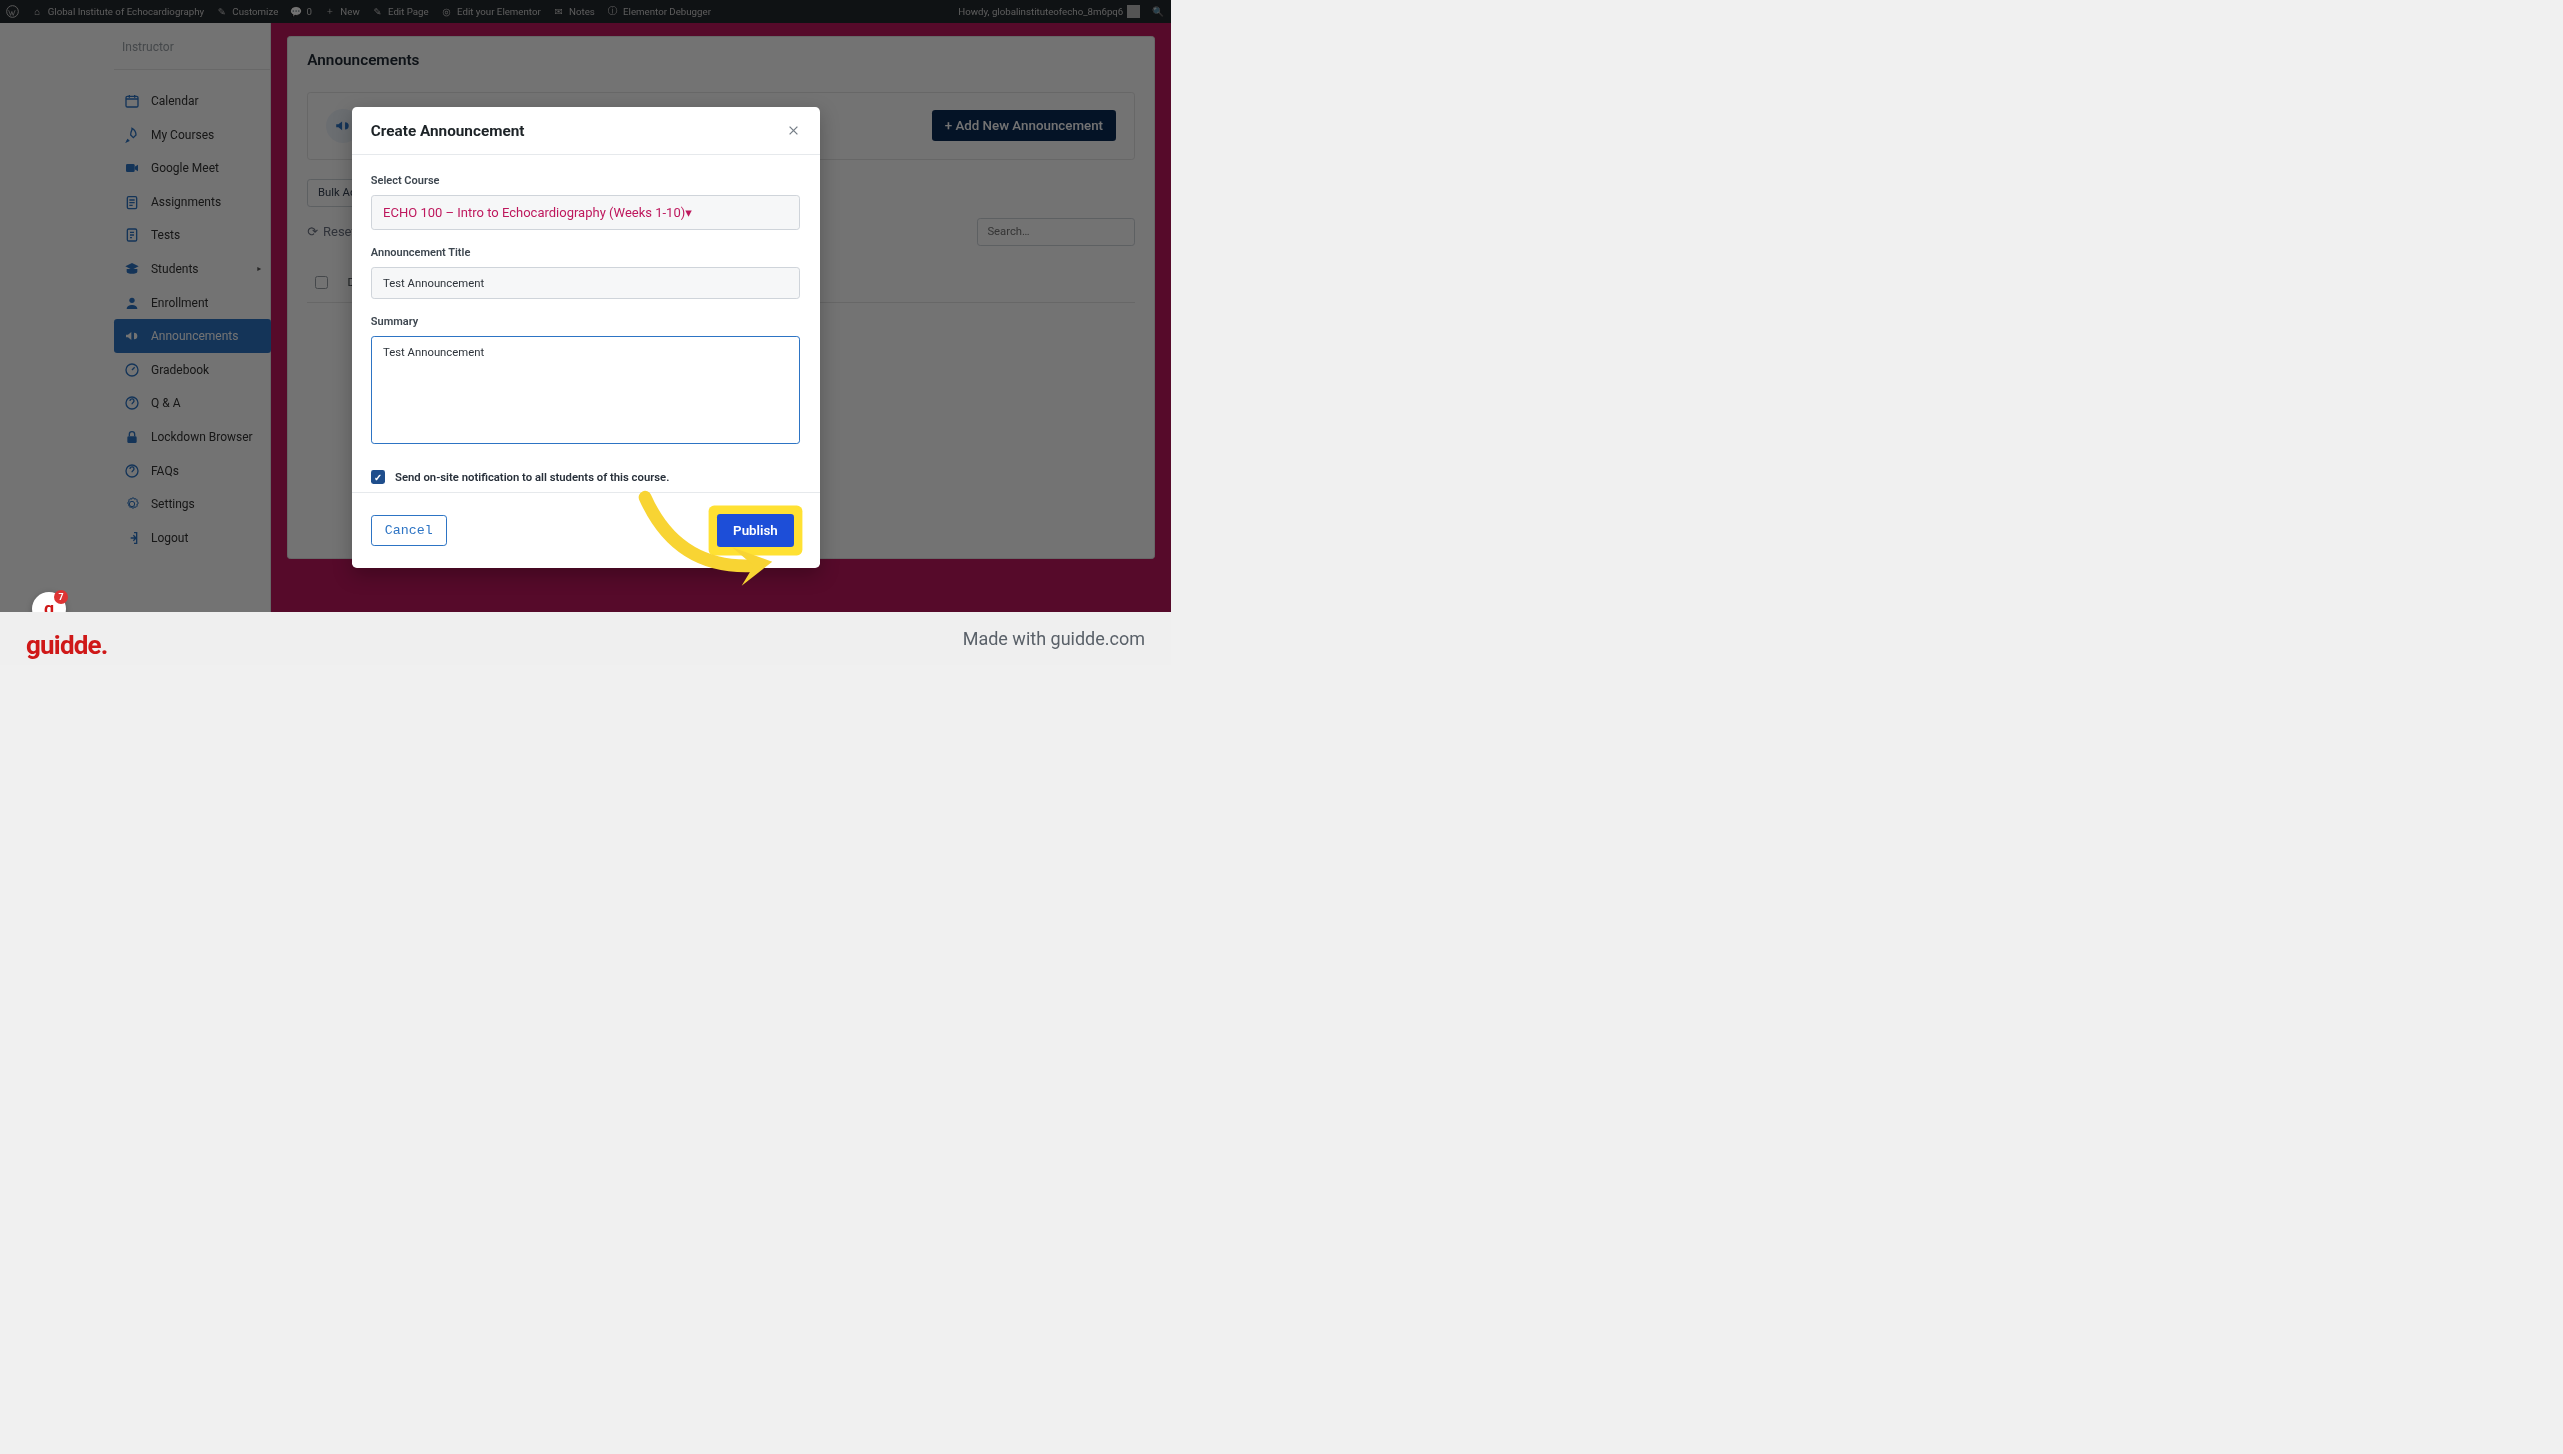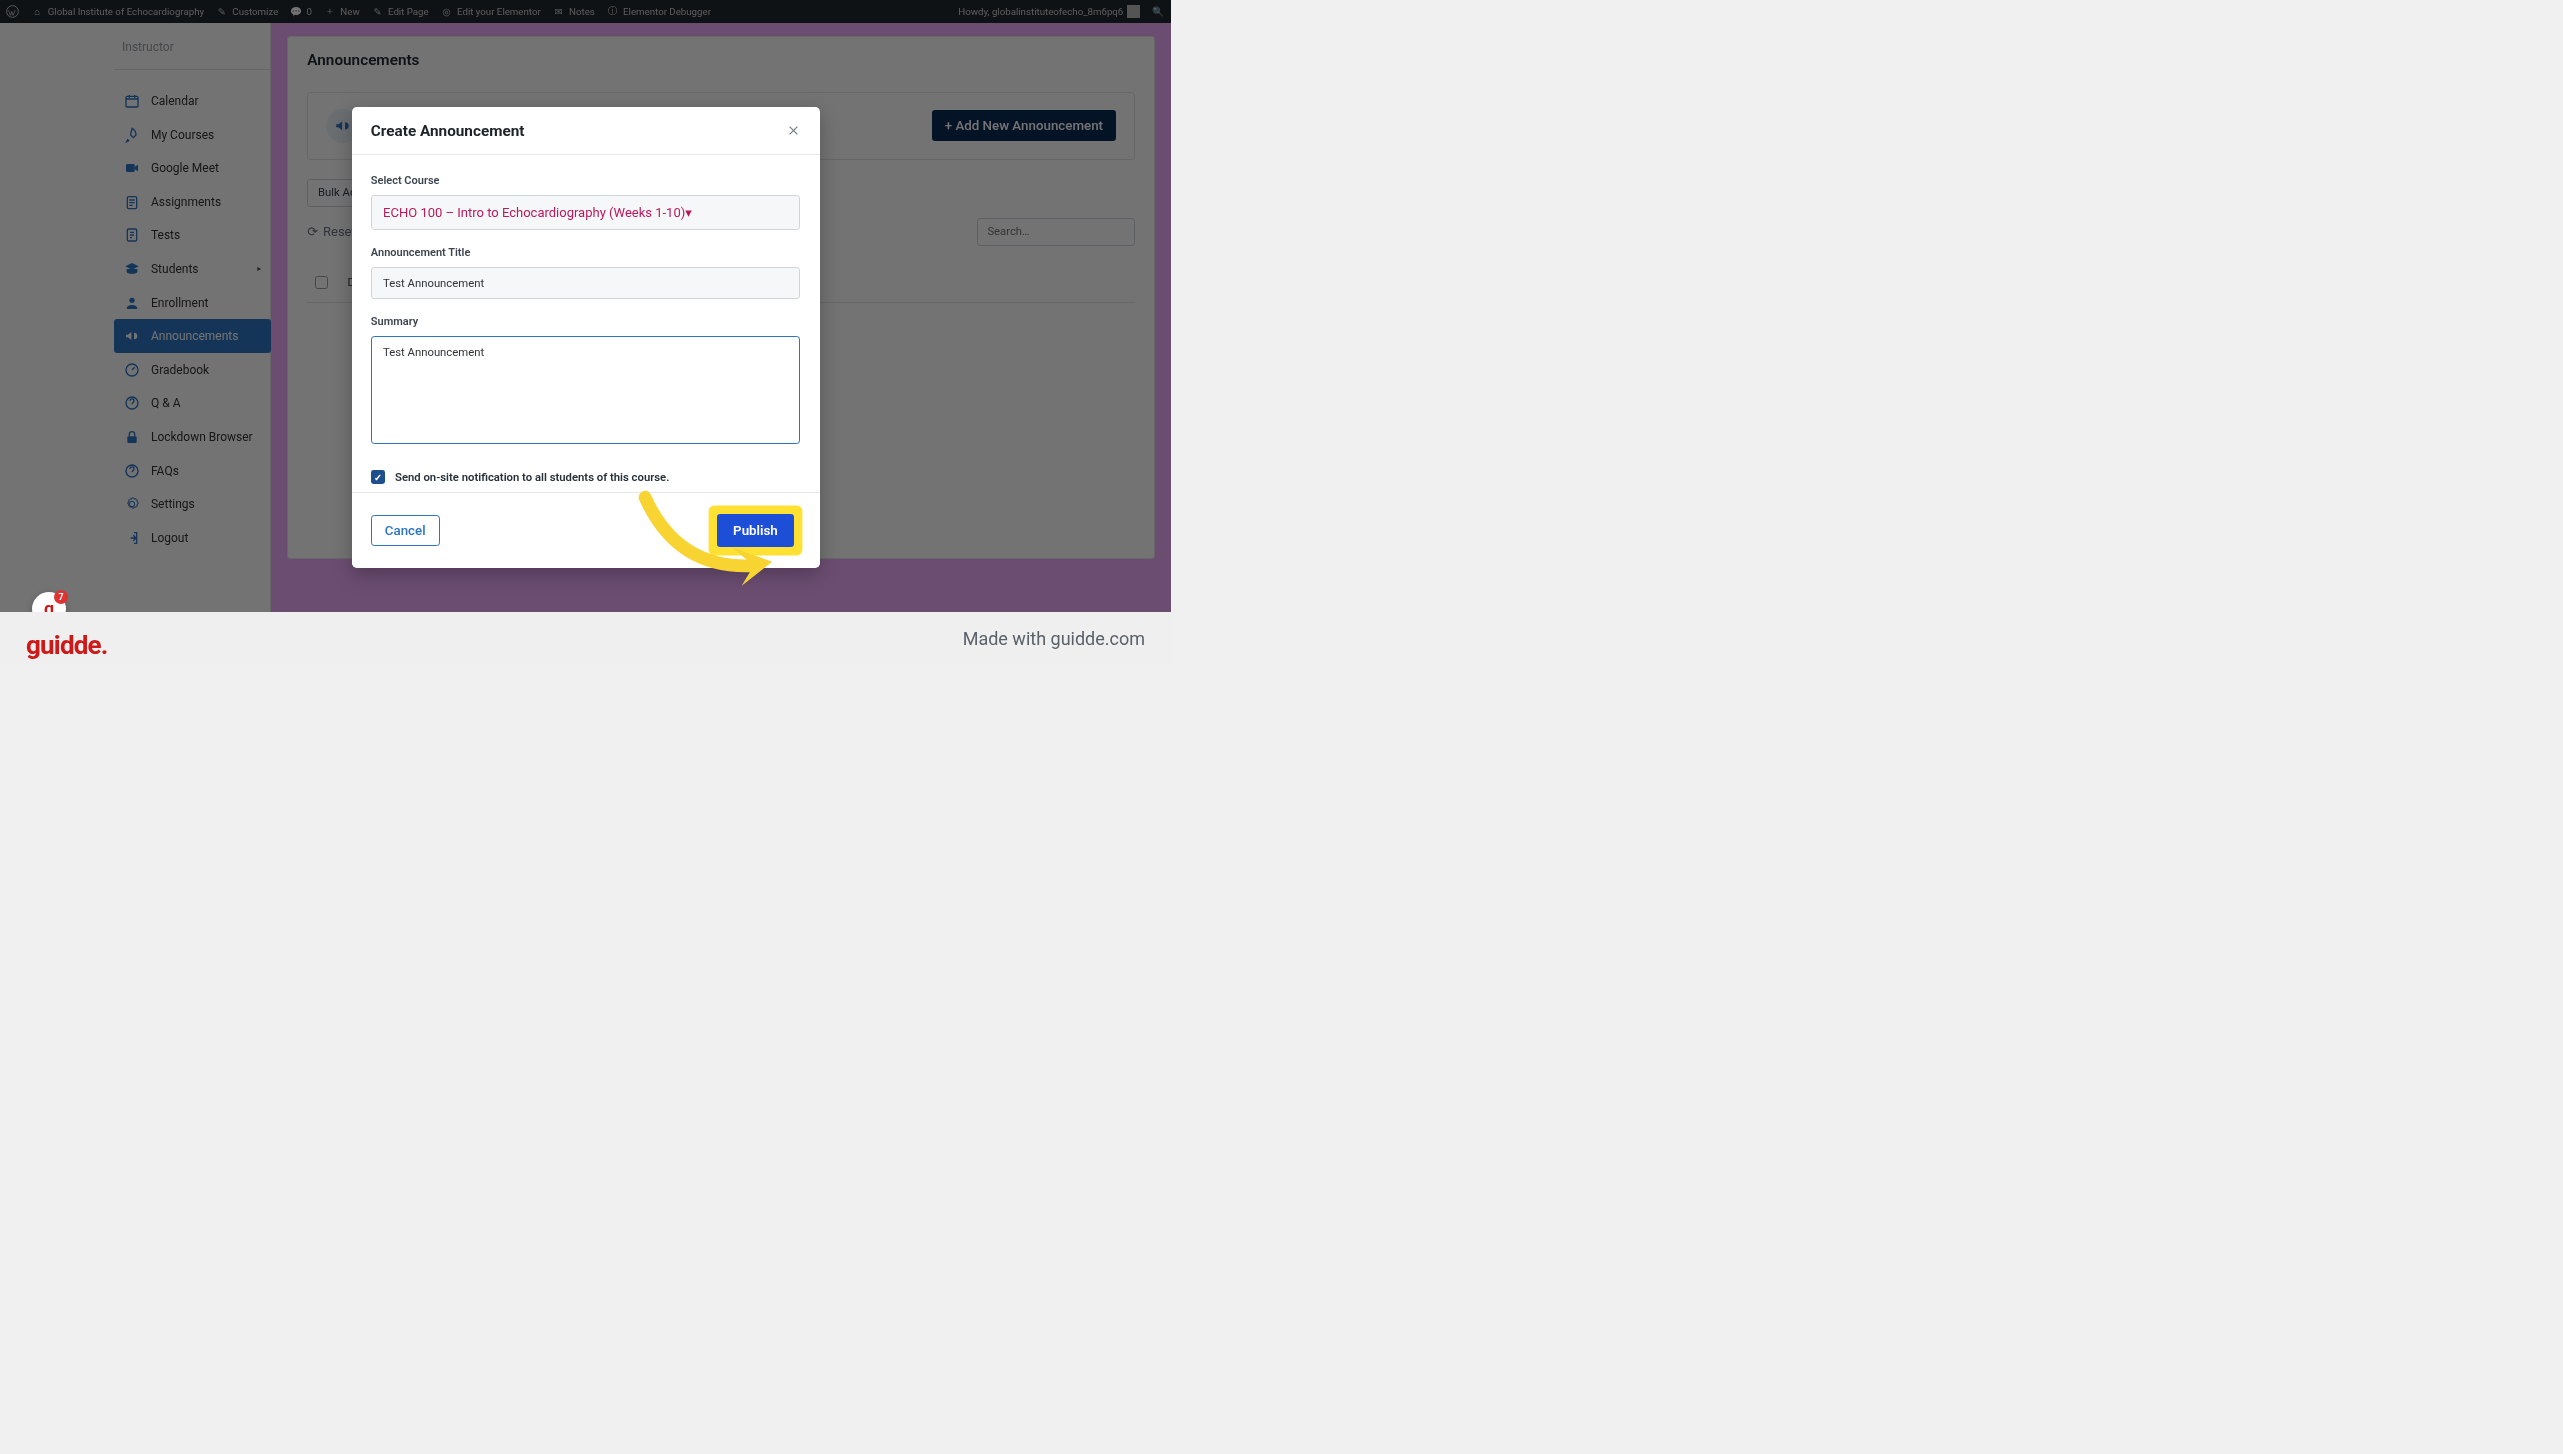--- a/index.html
+++ b/index.html
@@ -8,21 +8,21 @@
 .screen { width: 1171px; height: 665px; position: relative; background: #eee; }
 
 
 .admin-bar { height: 22.5px; background: #23282d; display: flex; align-items: center; color: #ccc; font-size: 9.7px; padding: 0 6.4px; gap: 11.3px; }
 .admin-bar .ab-item { display: flex; align-items: center; gap: 4px; cursor: pointer; }
 .admin-bar .spacer { flex: 1; }
 .ab-icon { width: 13px; height: 13px; display: inline-flex; align-items: center; justify-content: center; }
 .ab-avatar { width: 13px; height: 13px; background: #bbb; }
 
 
-.layout { position: absolute; top: 22.5px; left: 0; right: 0; bottom: 0; display: flex; background: #f0abfc; }
+.layout { position: absolute; top: 22.5px; left: 0; right: 0; bottom: 0; display: flex; background: #be185d; }
 .sidebar { width: 271px; background: #fff; border-right: 0.8px solid #e4e4e4; padding-top: 17.7px; }
 .sidebar-inner { width: 157px; margin-left: 114px; }
 .sidebar-role { color: #9aa0a6; font-size: 12px; padding: 0 0 14.5px 8px; border-bottom: 0.8px solid #e6e6e6; margin-bottom: 14.5px; }
 .nav-item { display: flex; align-items: center; gap: 11.3px; padding: 8.8px 9.7px; color: #333; font-size: 12px; cursor: pointer; border-radius: 3.2px; text-align: center; }
 .nav-item.active { background: #2d74c4; color: #fff; }
 .nav-item .n-icon { width: 16px; height: 16px; display: inline-flex; align-items: center; justify-content: center; color: #2d74c4; }
 .nav-item.active .n-icon { color: #fff; }
 .nav-item .caret { margin-left: auto; font-size: 8px; color: #555; }
 
 .main { flex: 1; padding: 13px 16px 16px; }
@@ -56,21 +56,21 @@
 .modal-close { color: #788089; font-size: 14.5px; cursor: pointer; }
 .modal-body { padding: 14.5px 19.3px 8px; }
 .field-label { font-size: 11px; font-weight: 600; color: #3d464f; margin: 4.8px 0 8px; }
 .field-label.mt { margin-top: 16px; }
 .field-select { border: 0.8px solid #cfd4da; border-radius: 3.2px; padding: 8.8px 11.3px; display: flex; align-items: center; color: #be185d; background: #f6f7f8; }
 .field-input { border: 0.8px solid #cfd4da; border-radius: 3.2px; padding: 8.8px 11.3px; width: 100%; font-size: 11.3px; color: #2d333a; background: #f6f7f8; }
 .field-textarea { border: 0.8px solid #2d74c4; border-radius: 3.2px; padding: 8.8px 11.3px; width: 100%; min-height: 108px; font-size: 11.3px; color: #2d333a; resize: none; background: #fff; }
 .notify-row { display: flex; align-items: center; gap: 9.7px; margin-top: 22.5px; font-size: 11.3px; font-weight: 600; color: #28303a; }
 .chk-on { width: 14.5px; height: 14.5px; border-radius: 2.4px; background: #1f4e8c; display: flex; align-items: center; justify-content: center; color: #fff; font-size: 9.7px; }
 .modal-foot { display: flex; align-items: center; gap: 11.3px; padding: 14.5px 19.3px; border-top: 0.8px solid #e6e9ec; }
-.btn-cancel { border: 0.8px solid #2d74c4; color: #2d74c4; background: #fff; padding: 7.2px 13px; border-radius: 3.2px; font-weight: 500; cursor: pointer; }
+.btn-cancel { border: 0.8px solid #2d74c4; color: #2d74c4; background: #fff; padding: 7.2px 13px; border-radius: 3.2px; font-weight: 500; cursor: pointer; font-family: Liberation Mono, monospace; }
 .btn-publish { background: #1d4ed8; color: #fff; border: none; border-radius: 3.2px; padding: 8.8px 16px; font-weight: 600; cursor: pointer; }
 .publish-highlight { margin-left: auto; padding: 6.4px; background: #ffe133; border-radius: 3.2px; box-shadow: 0 0 0 2.4px #ffe133; }
 
 
 .dim { position: absolute; inset: 0; background: rgba(0,0,0,0.55); }
 
 
 .arrow-svg { position: absolute; left: 629px; top: 481px; width: 169px; height: 113px; pointer-events: none; }
 
 

